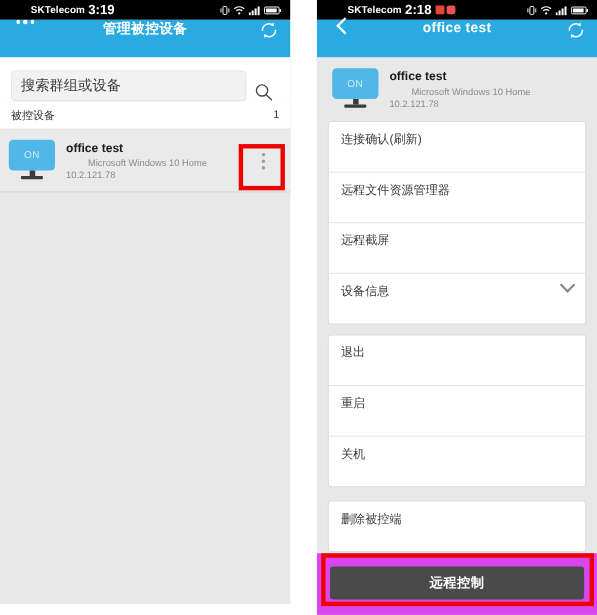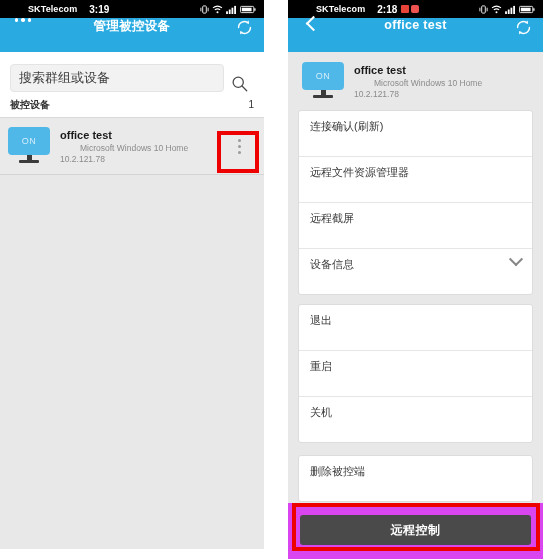--- a/index.html
+++ b/index.html
@@ -8,21 +8,21 @@
 
   
   .panel{position:absolute;top:0;background:#e8e8e8;overflow:hidden;}
   .panel-left{left:0;width:264px;height:549px;}
   .panel-right{left:288px;width:255px;height:559px;}
 
   
   .statusbar{position:relative;height:18px;background:#000;color:#fff;font-size:9.5px;
              display:flex;align-items:center;}
   .sb-carrier{margin-left:28px;letter-spacing:.1px;white-space:nowrap;font-weight:600;font-size:9px;}
-  .sb-time{margin-left:12px;font-size:10px;font-weight:600;}
+  .sb-time{margin-left:3px;font-size:12px;font-weight:600;}
   .sb-notif{display:flex;align-items:center;gap:2px;margin-left:4px;}
   .nicon{width:8px;height:8px;border-radius:1px;display:inline-block;}
   .nicon.a{background:#e8443a;}
   .nicon.b{background:#ef5350;border-radius:2px;}
   .sb-right{margin-left:auto;display:flex;align-items:center;gap:3px;margin-right:8px;}
   .sb-right svg{display:block;}
 
   
   .appbar{position:relative;height:34px;background:#29abe2;display:flex;align-items:flex-start;}
   .appbar-title{position:absolute;left:0;right:0;text-align:center;color:#fff;
@@ -36,21 +36,21 @@
 
   
   .search-wrap{background:#ffffff;height:40px;display:flex;align-items:flex-end;padding:0 10px;}
   .search-box{flex:1;height:26px;background:#f2f2f2;border-radius:4px;display:flex;align-items:center;
               padding:0 8px;border:1px solid #e4e4e4;}
   .search-box .ph{font-size:13px;color:#3c3c3c;}
   .search-icon{width:30px;display:flex;align-items:center;justify-content:center;}
 
   .section-row{background:#fff;height:25px;display:flex;align-items:center;padding:0 10px;
                border-bottom:1px solid #d9d9d9;}
-  .section-row .lbl{font-size:10px;color:#333;font-weight:700;}
+  .section-row .lbl{font-size:10px;color:#333;font-weight:400;}
   .section-row .cnt{margin-left:auto;font-size:10px;color:#333;}
 
   
   .dev-row{background:#eaeaea;height:56px;display:flex;align-items:center;padding:0 8px;
            border-bottom:1px solid #d5d5d5;}
   .dev-meta{margin-left:10px;flex:1;min-width:0;}
   .dev-name{font-size:11px;font-weight:700;color:#1b1b1b;line-height:14px;}
   .dev-os{font-size:8.5px;color:#8b8b8b;line-height:11px;margin-top:1px;padding-left:20px;}
   .dev-ip{font-size:8.5px;color:#8b8b8b;line-height:11px;}
   .kebab{width:34px;height:44px;display:flex;flex-direction:column;align-items:center;

